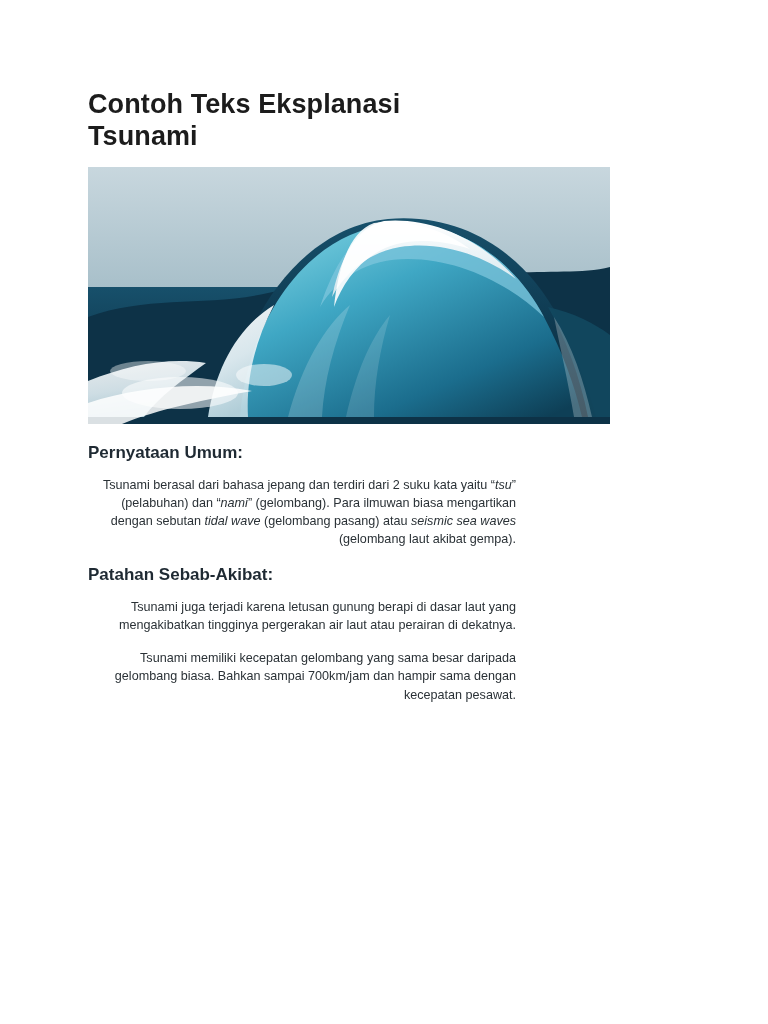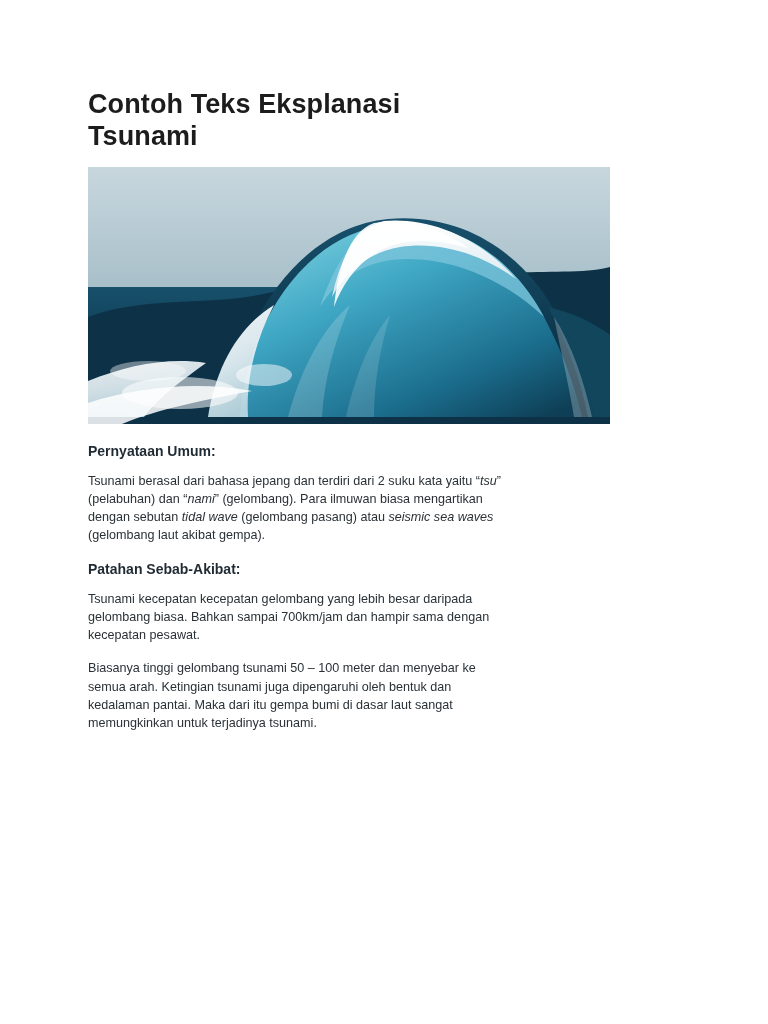--- a/index.html
+++ b/index.html
@@ -37,32 +37,32 @@
     position: relative;
     overflow: hidden;
     background: #0e2a3c;
   }
   .hero-figure svg {
     display: block;
     width: 100%;
     height: 100%;
   }
   .section-heading {
-    font-size: 14px;
+    font-size: 17px;
     font-weight: bold;
     color: #1f2a33;
     margin: 0 0 11px 0;
     line-height: 1.35;
   }
   p.body-text {
     font-size: 12.6px;
     line-height: 1.45;
     color: #2a3136;
     margin: 0 0 15px 0;
-    text-align: left;
+    text-align: right;
   }
   .u-link {
     text-decoration: underline;
   }
   em {
     font-style: italic;
   }
 </style>
 </head>
 <body>
@@ -136,17 +136,17 @@
 
     <p class="body-text">
       <span>Tsunami berasal dari bahasa jepang dan terdiri dari 2 suku kata yaitu “</span><em>tsu</em><span>” (pelabuhan) dan “</span><em>nami</em><span>” (gelombang). Para ilmuwan biasa mengartikan dengan sebutan </span><em>tidal wave</em><span> (gelombang pasang) atau </span><em>seismic sea waves</em><span> (gelombang laut akibat gempa).</span>
     </p>
 
   </div>
 
   <div>
     <h2 class="section-heading">Patahan Sebab-Akibat:</h2>
 
-    <p class="body-text">Tsunami kecepatan kecepatan gelombang yang lebih besar daripada gelombang biasa. Bahkan sampai 700km/jam dan hampir sama dengan kecepatan pesawat.</p>
-    <p class="body-text">Biasanya tinggi gelombang tsunami 50 – 100 meter dan menyebar ke semua arah. Ketingian tsunami juga dipengaruhi oleh bentuk dan kedalaman pantai. Maka dari itu gempa bumi di dasar laut sangat memungkinkan untuk terjadinya tsunami.</p>
+    <p class="body-text">Tsunami juga terjadi karena letusan gunung berapi di dasar laut yang mengakibatkan tingginya pergerakan air laut atau perairan di dekatnya.</p>
+    <p class="body-text">Tsunami memiliki kecepatan gelombang yang sama besar daripada gelombang biasa. Bahkan sampai 700km/jam dan hampir sama dengan kecepatan pesawat.</p>
   </div>
 
 </div>
 
 </body></html>

